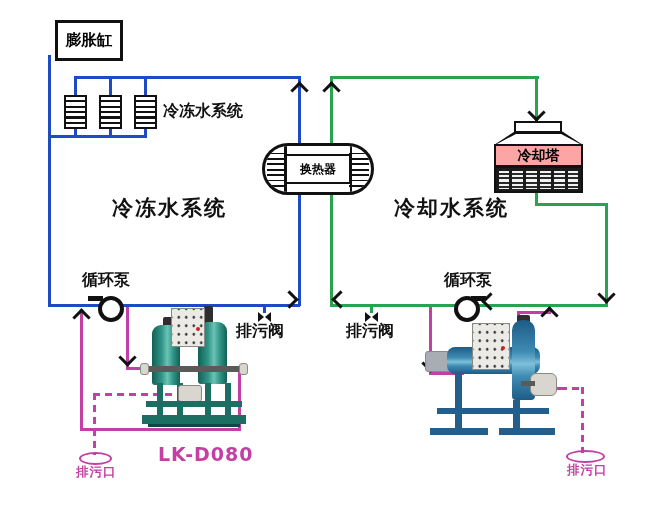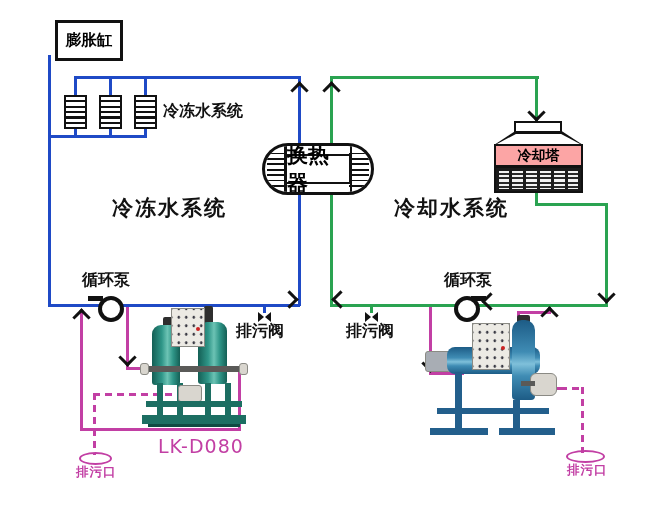--- a/index.html
+++ b/index.html
@@ -18,39 +18,39 @@
 
   
   .ar{position:absolute;width:10px;height:10px;border-top:3.2px solid var(--ink);border-left:3.2px solid var(--ink);}
   .ar.up{transform:rotate(45deg);} .ar.down{transform:rotate(225deg);}
   .ar.right{transform:rotate(135deg);} .ar.left{transform:rotate(-45deg);}
 
   
   .lbl{position:absolute;color:var(--ink);white-space:nowrap;line-height:1.15;}
   .sys{font-size:21px;font-weight:bold;letter-spacing:2px;}
   .small{font-size:16px;font-weight:600;}
-  .model{font-size:19px;font-weight:normal;color:var(--drain);letter-spacing:1px;}
+  .model{font-size:19px;font-weight:bold;color:var(--drain);letter-spacing:1px;margin-top:8px;}
   .outlet-lbl{font-size:12.5px;font-weight:600;color:var(--drain);letter-spacing:1px;}
 
   
   .tankbox{position:absolute;left:22px;top:20px;width:62px;height:35px;border:3.5px solid var(--ink);
     background:#fff;display:flex;align-items:center;justify-content:center;font-size:15.5px;font-weight:600;margin-left:33px;}
 
   
   .coil{position:absolute;width:23px;height:34px;border:2.5px solid var(--ink);box-sizing:border-box;
     background:repeating-linear-gradient(180deg,#fff 0 3.2px,var(--ink) 3.2px 5.4px);}
 
   
   .hx{position:absolute;left:262px;top:143px;width:112px;height:52px;border:3px solid var(--ink);
     border-radius:26px;background:#fff;overflow:hidden;z-index:6;box-sizing:border-box;}
   .hx .fins{position:absolute;top:3px;bottom:3px;width:20px;
     background:repeating-linear-gradient(180deg,transparent 0 3.6px,var(--ink) 3.6px 5.4px);}
   .hx .divider{position:absolute;top:0;bottom:0;width:2.5px;background:var(--ink);}
   .hx .corebox{position:absolute;left:20px;right:20px;top:8px;bottom:8px;border:2.5px solid var(--ink);
-    background:#fff;display:flex;align-items:center;justify-content:center;font-size:21px;font-weight:600;}
+    background:#fff;display:flex;align-items:center;justify-content:center;font-size:12px;font-weight:600;}
 
   
   .tower{position:absolute;left:494px;top:121px;width:89px;height:73px;z-index:6;}
   .tower .cap{position:absolute;left:20px;top:0;width:48px;height:12px;border:2.5px solid var(--ink);background:#fff;box-sizing:border-box;}
   .trap-o{position:absolute;left:0;top:10px;width:89px;height:14px;background:var(--ink);
     clip-path:polygon(24% 0,76% 0,100% 100%,0 100%);}
   .trap-i{position:absolute;left:2px;top:12.5px;width:85px;height:11px;background:#fff;
     clip-path:polygon(24.5% 0,75.5% 0,100% 100%,0 100%);}
   .tower .band{position:absolute;left:0;top:23px;width:89px;height:23px;border:2.5px solid var(--ink);box-sizing:border-box;
     background:#fca5a5;display:flex;align-items:center;justify-content:center;font-size:14px;font-weight:600;}

